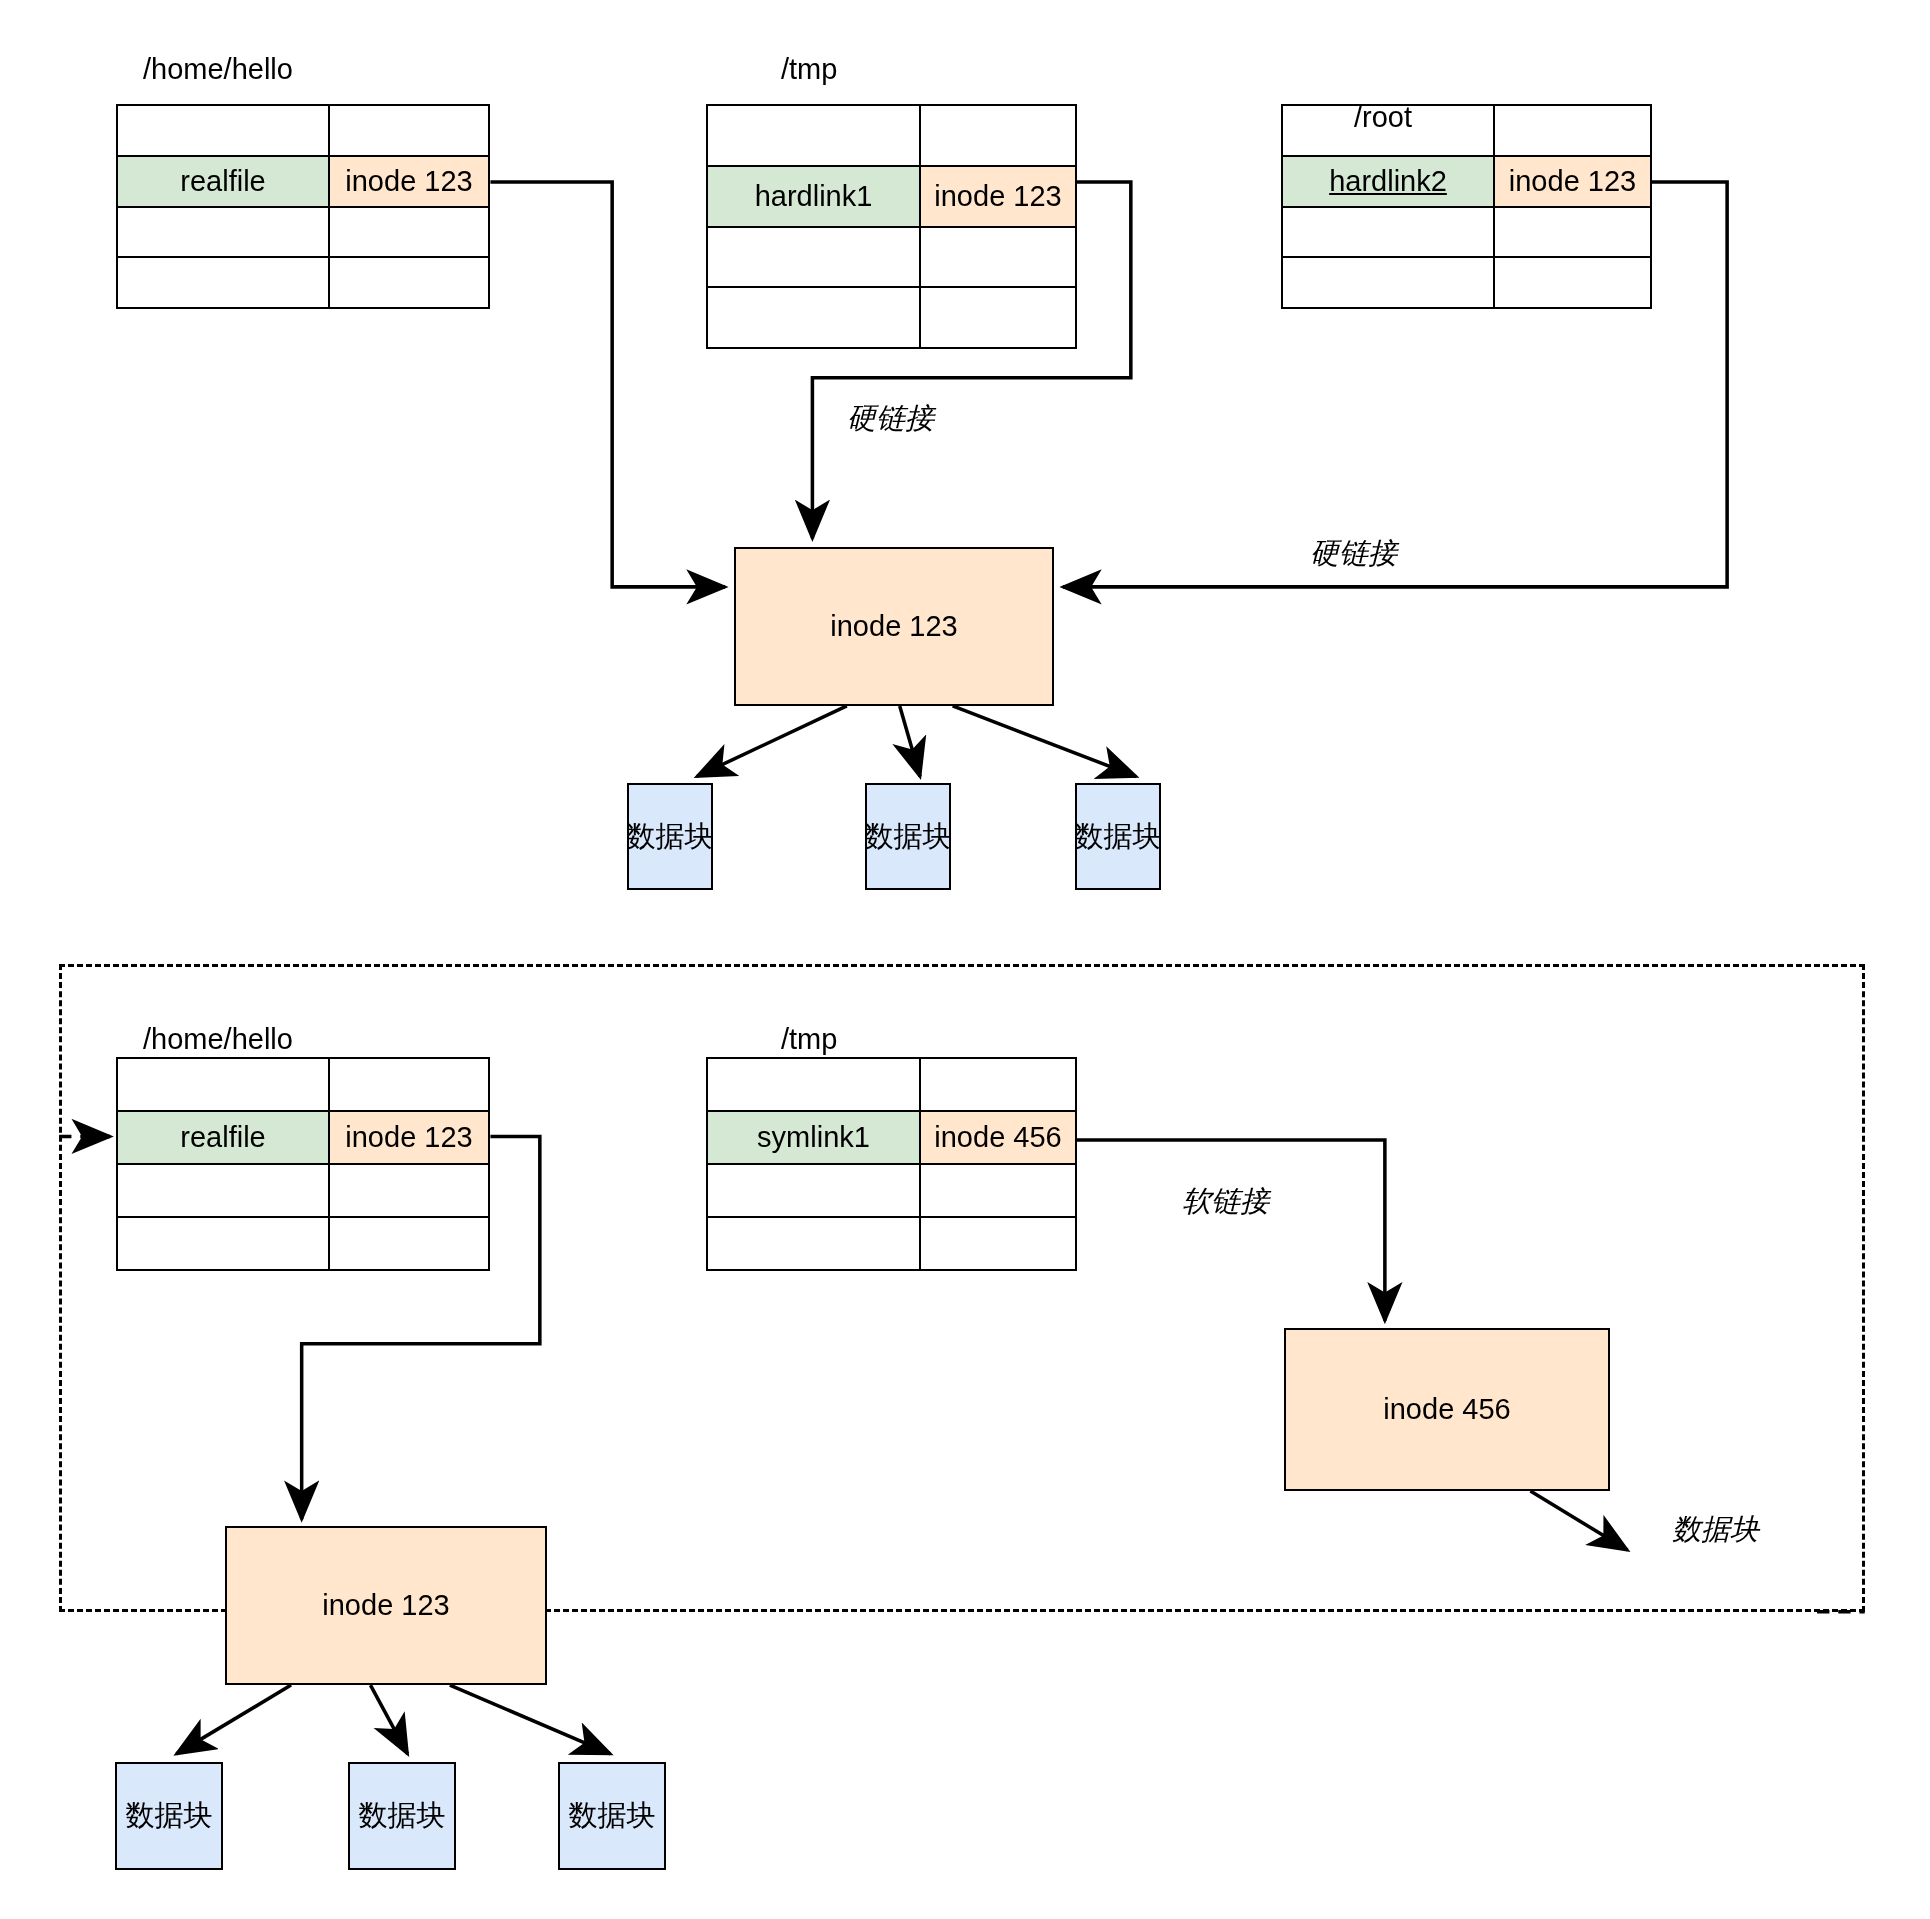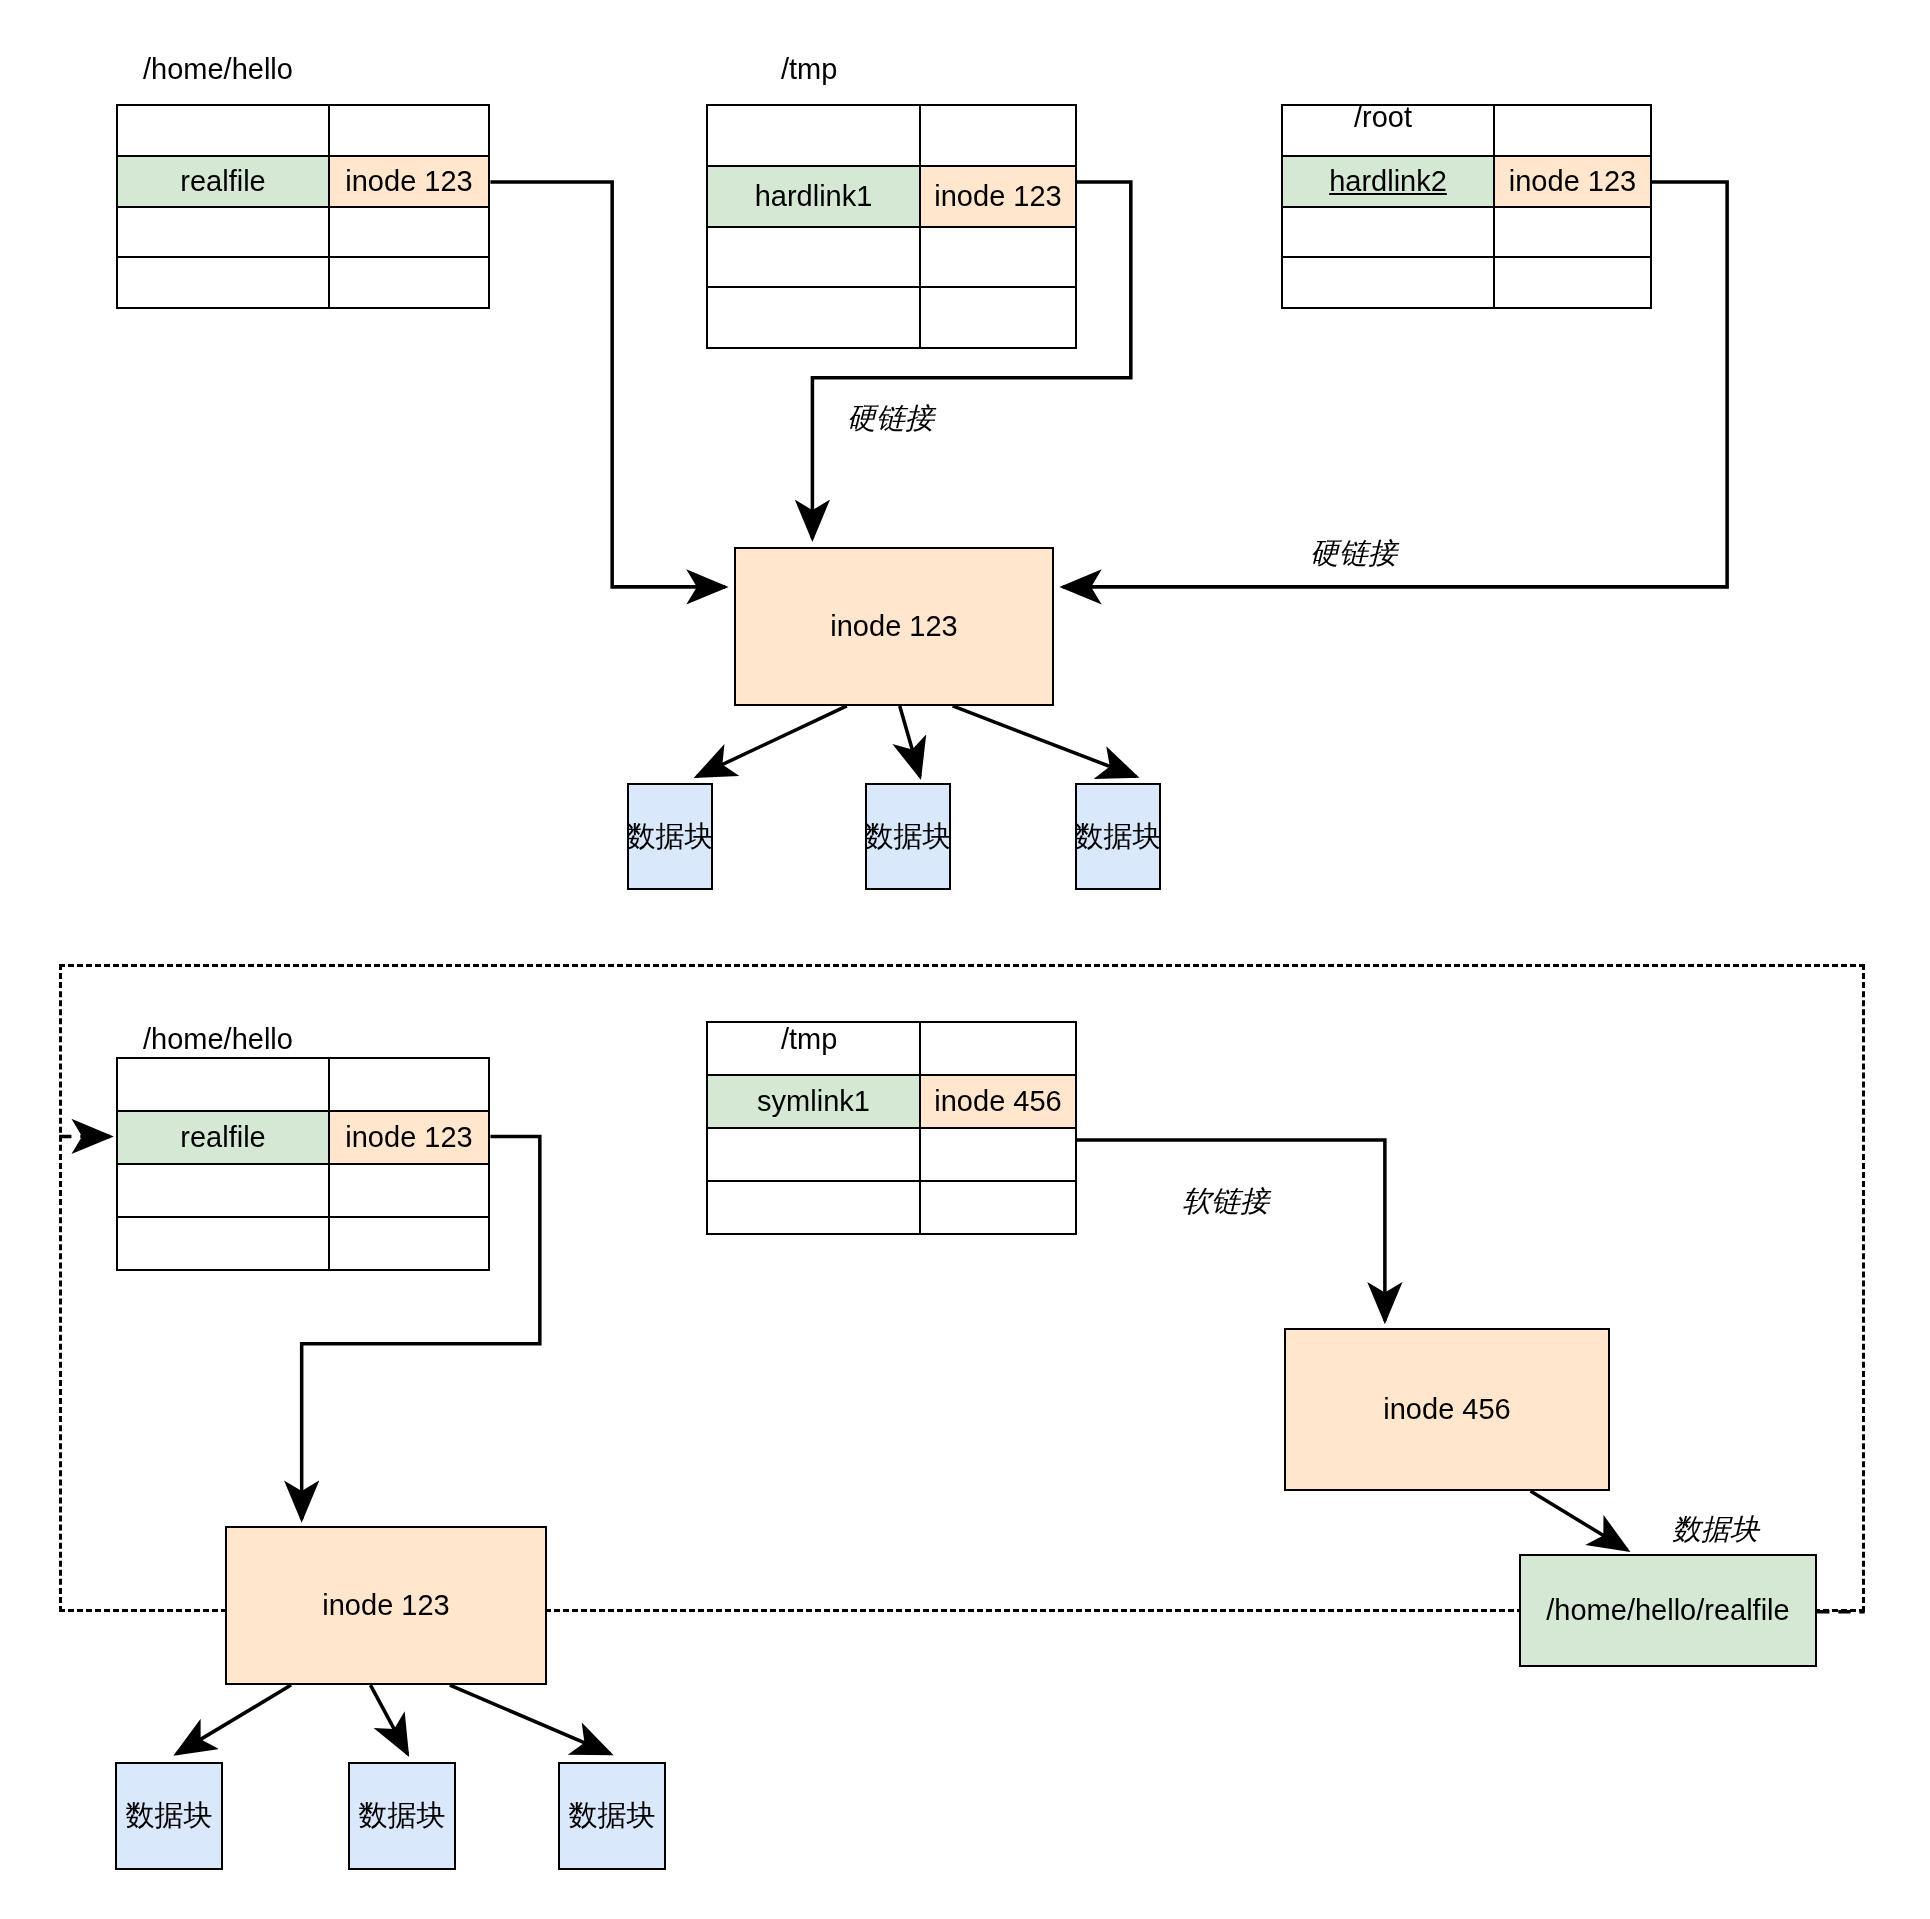--- a/index.html
+++ b/index.html
@@ -154,21 +154,21 @@
     <div class="row">
       <div class="cell name" style="width:212px;"></div>
       <div class="cell ino" style="flex:1;"></div>
     </div>
     <div class="row">
       <div class="cell name" style="width:212px;"></div>
       <div class="cell ino" style="flex:1;"></div>
     </div>
   </div>
 
-  <div class="dirtable" style="left:706px;top:1021px;width:371px;height:214px;">
+  <div class="dirtable" style="left:706px;top:1057px;width:371px;height:214px;">
     <div class="row">
       <div class="cell name" style="width:213px;"></div>
       <div class="cell ino" style="flex:1;"></div>
     </div>
     <div class="row filled">
       <div class="cell name" style="width:213px;">symlink1</div>
       <div class="cell ino" style="flex:1;">inode 456</div>
     </div>
     <div class="row">
       <div class="cell name" style="width:213px;"></div>
@@ -179,20 +179,19 @@
       <div class="cell ino" style="flex:1;"></div>
     </div>
   </div>
 
   <div class="edgelabel" style="left:1182px;top:1182px;">软链接</div>
   <div class="edgelabel" style="left:1672px;top:1510px;">数据块</div>
 
   <div class="node inode" style="left:225px;top:1526px;width:322px;height:159px;">inode 123</div>
   <div class="node inode" style="left:1284px;top:1328px;width:326px;height:163px;">inode 456</div>
 
-  <div class="node greenbox" style="left:1519px;top:1554px;width:298px;height:113px;">/home/hello/realfile</div>
 
   <div class="node datablk" style="left:115px;top:1762px;width:108px;height:108px;">数据块</div>
   <div class="node datablk" style="left:348px;top:1762px;width:108px;height:108px;">数据块</div>
   <div class="node datablk" style="left:558px;top:1762px;width:108px;height:108px;">数据块</div>
 
 </div>
 
 
 </body></html>

